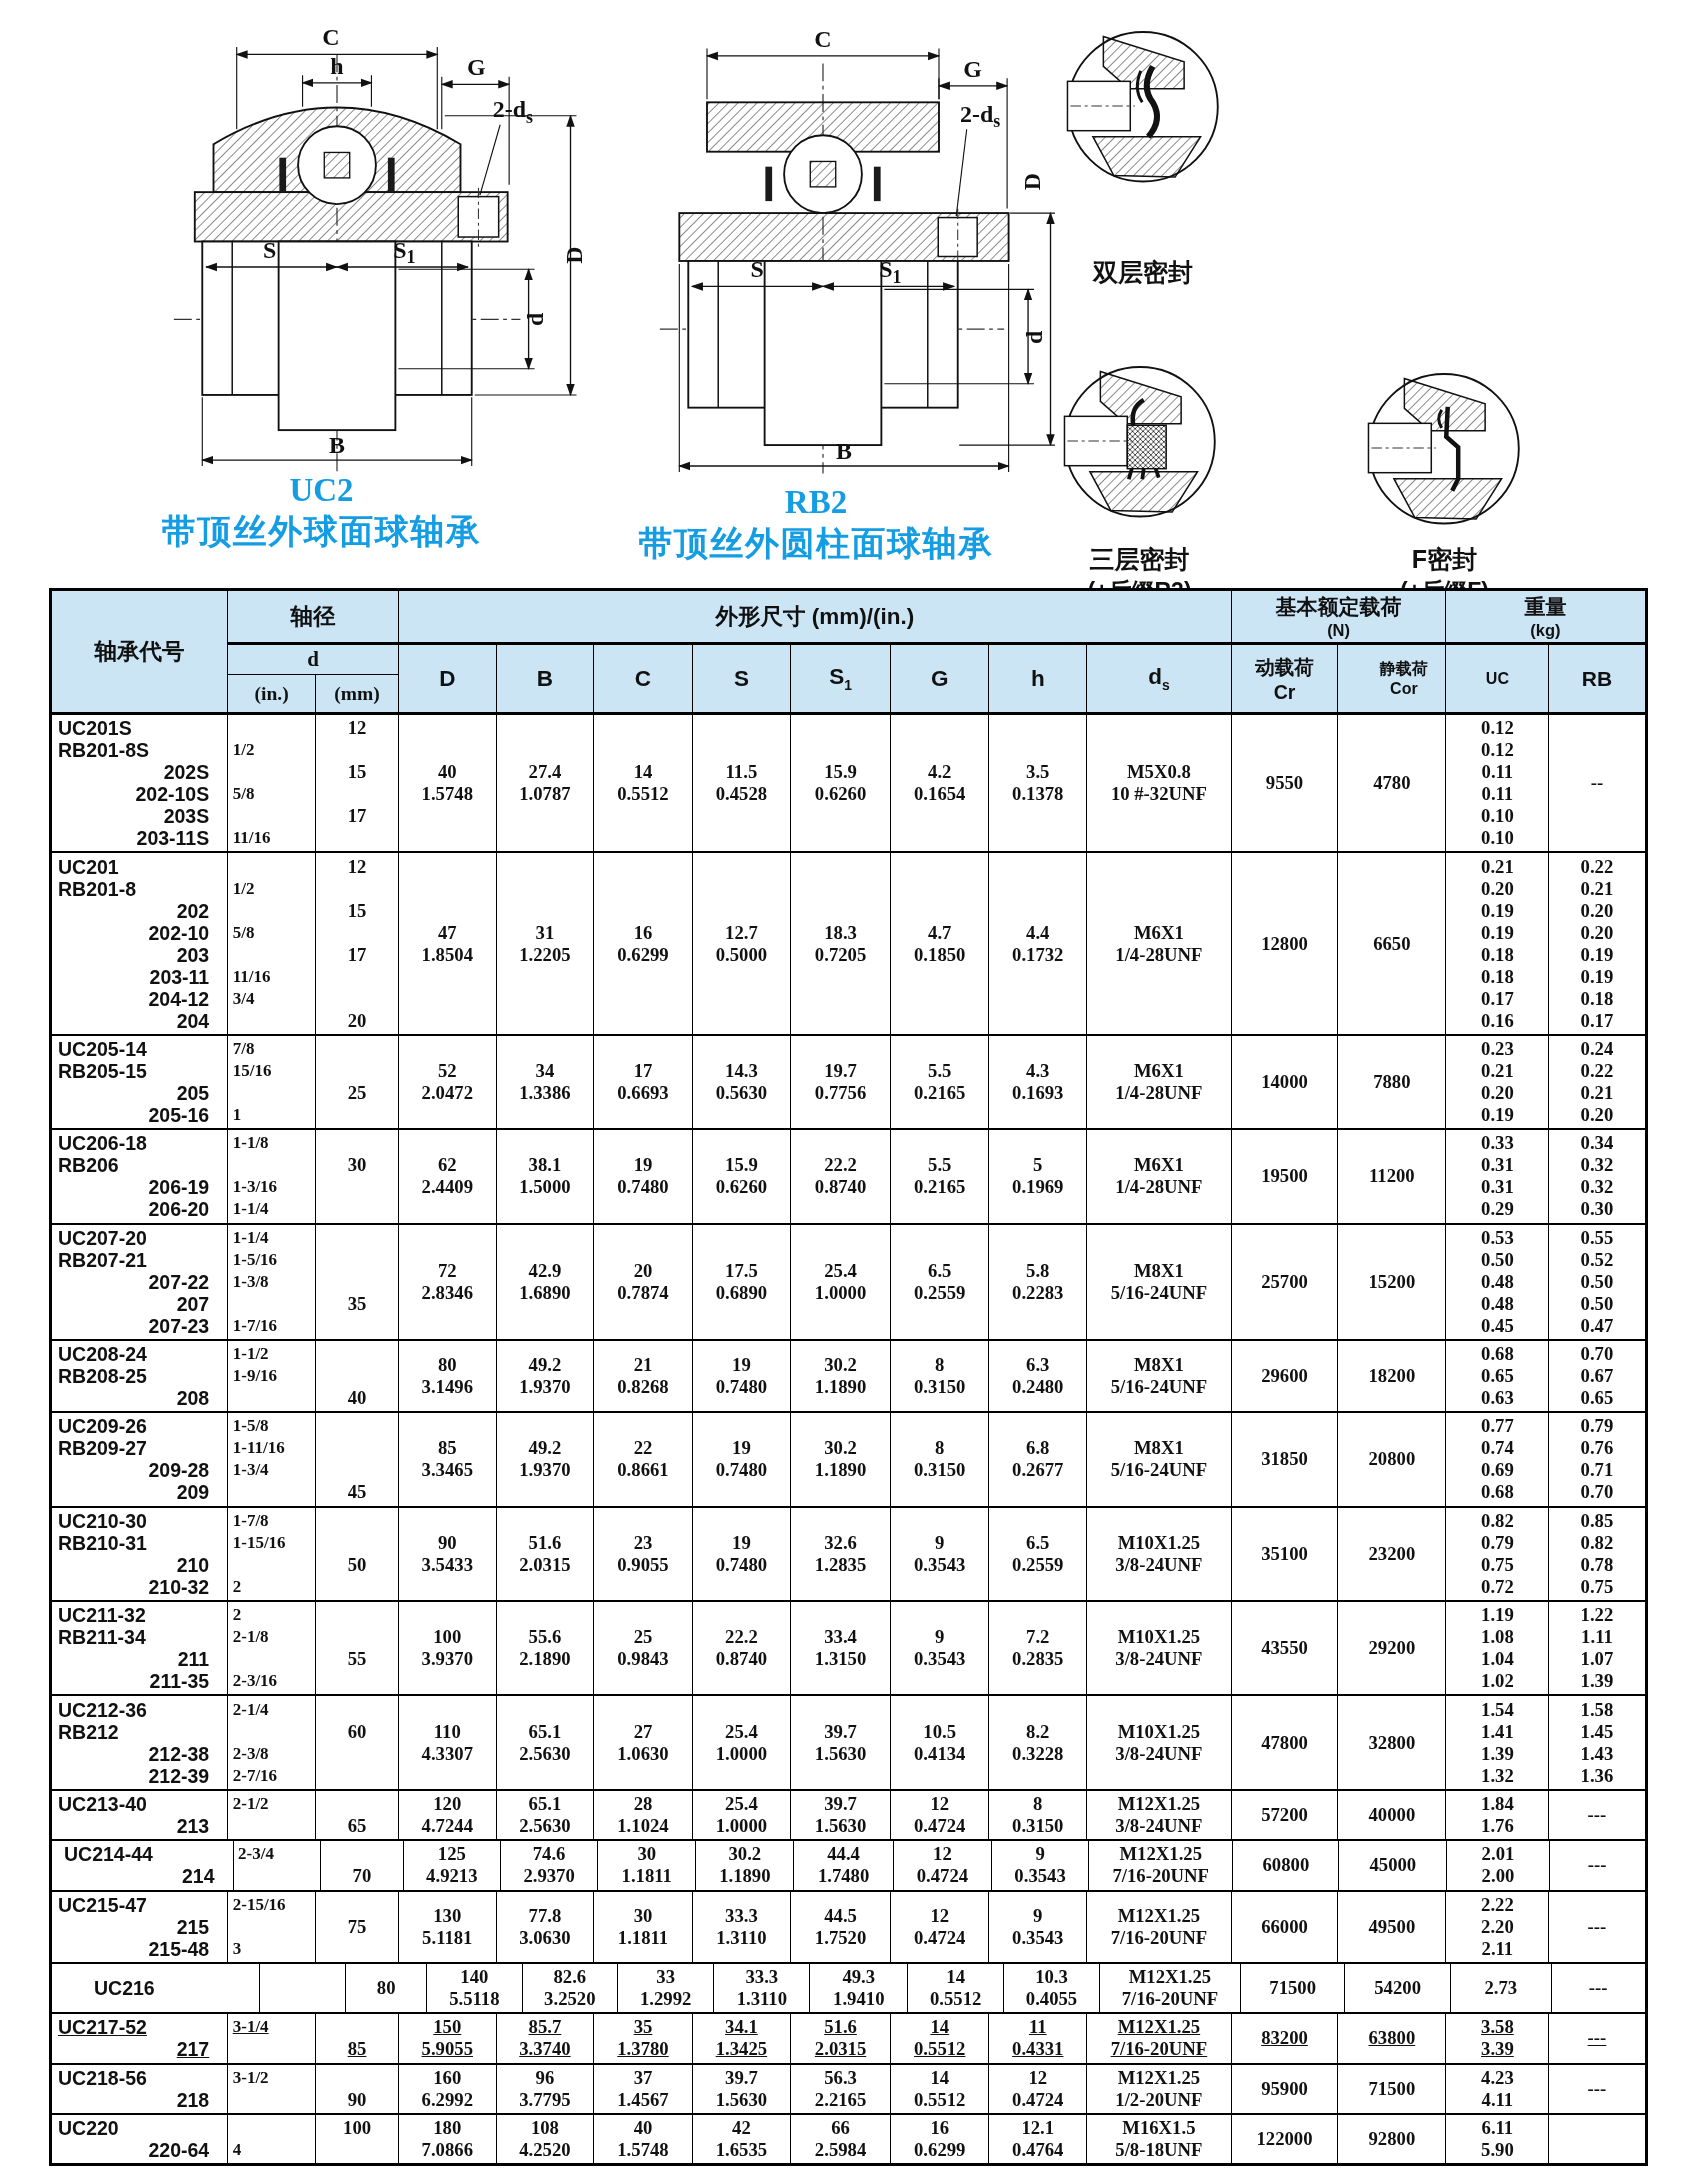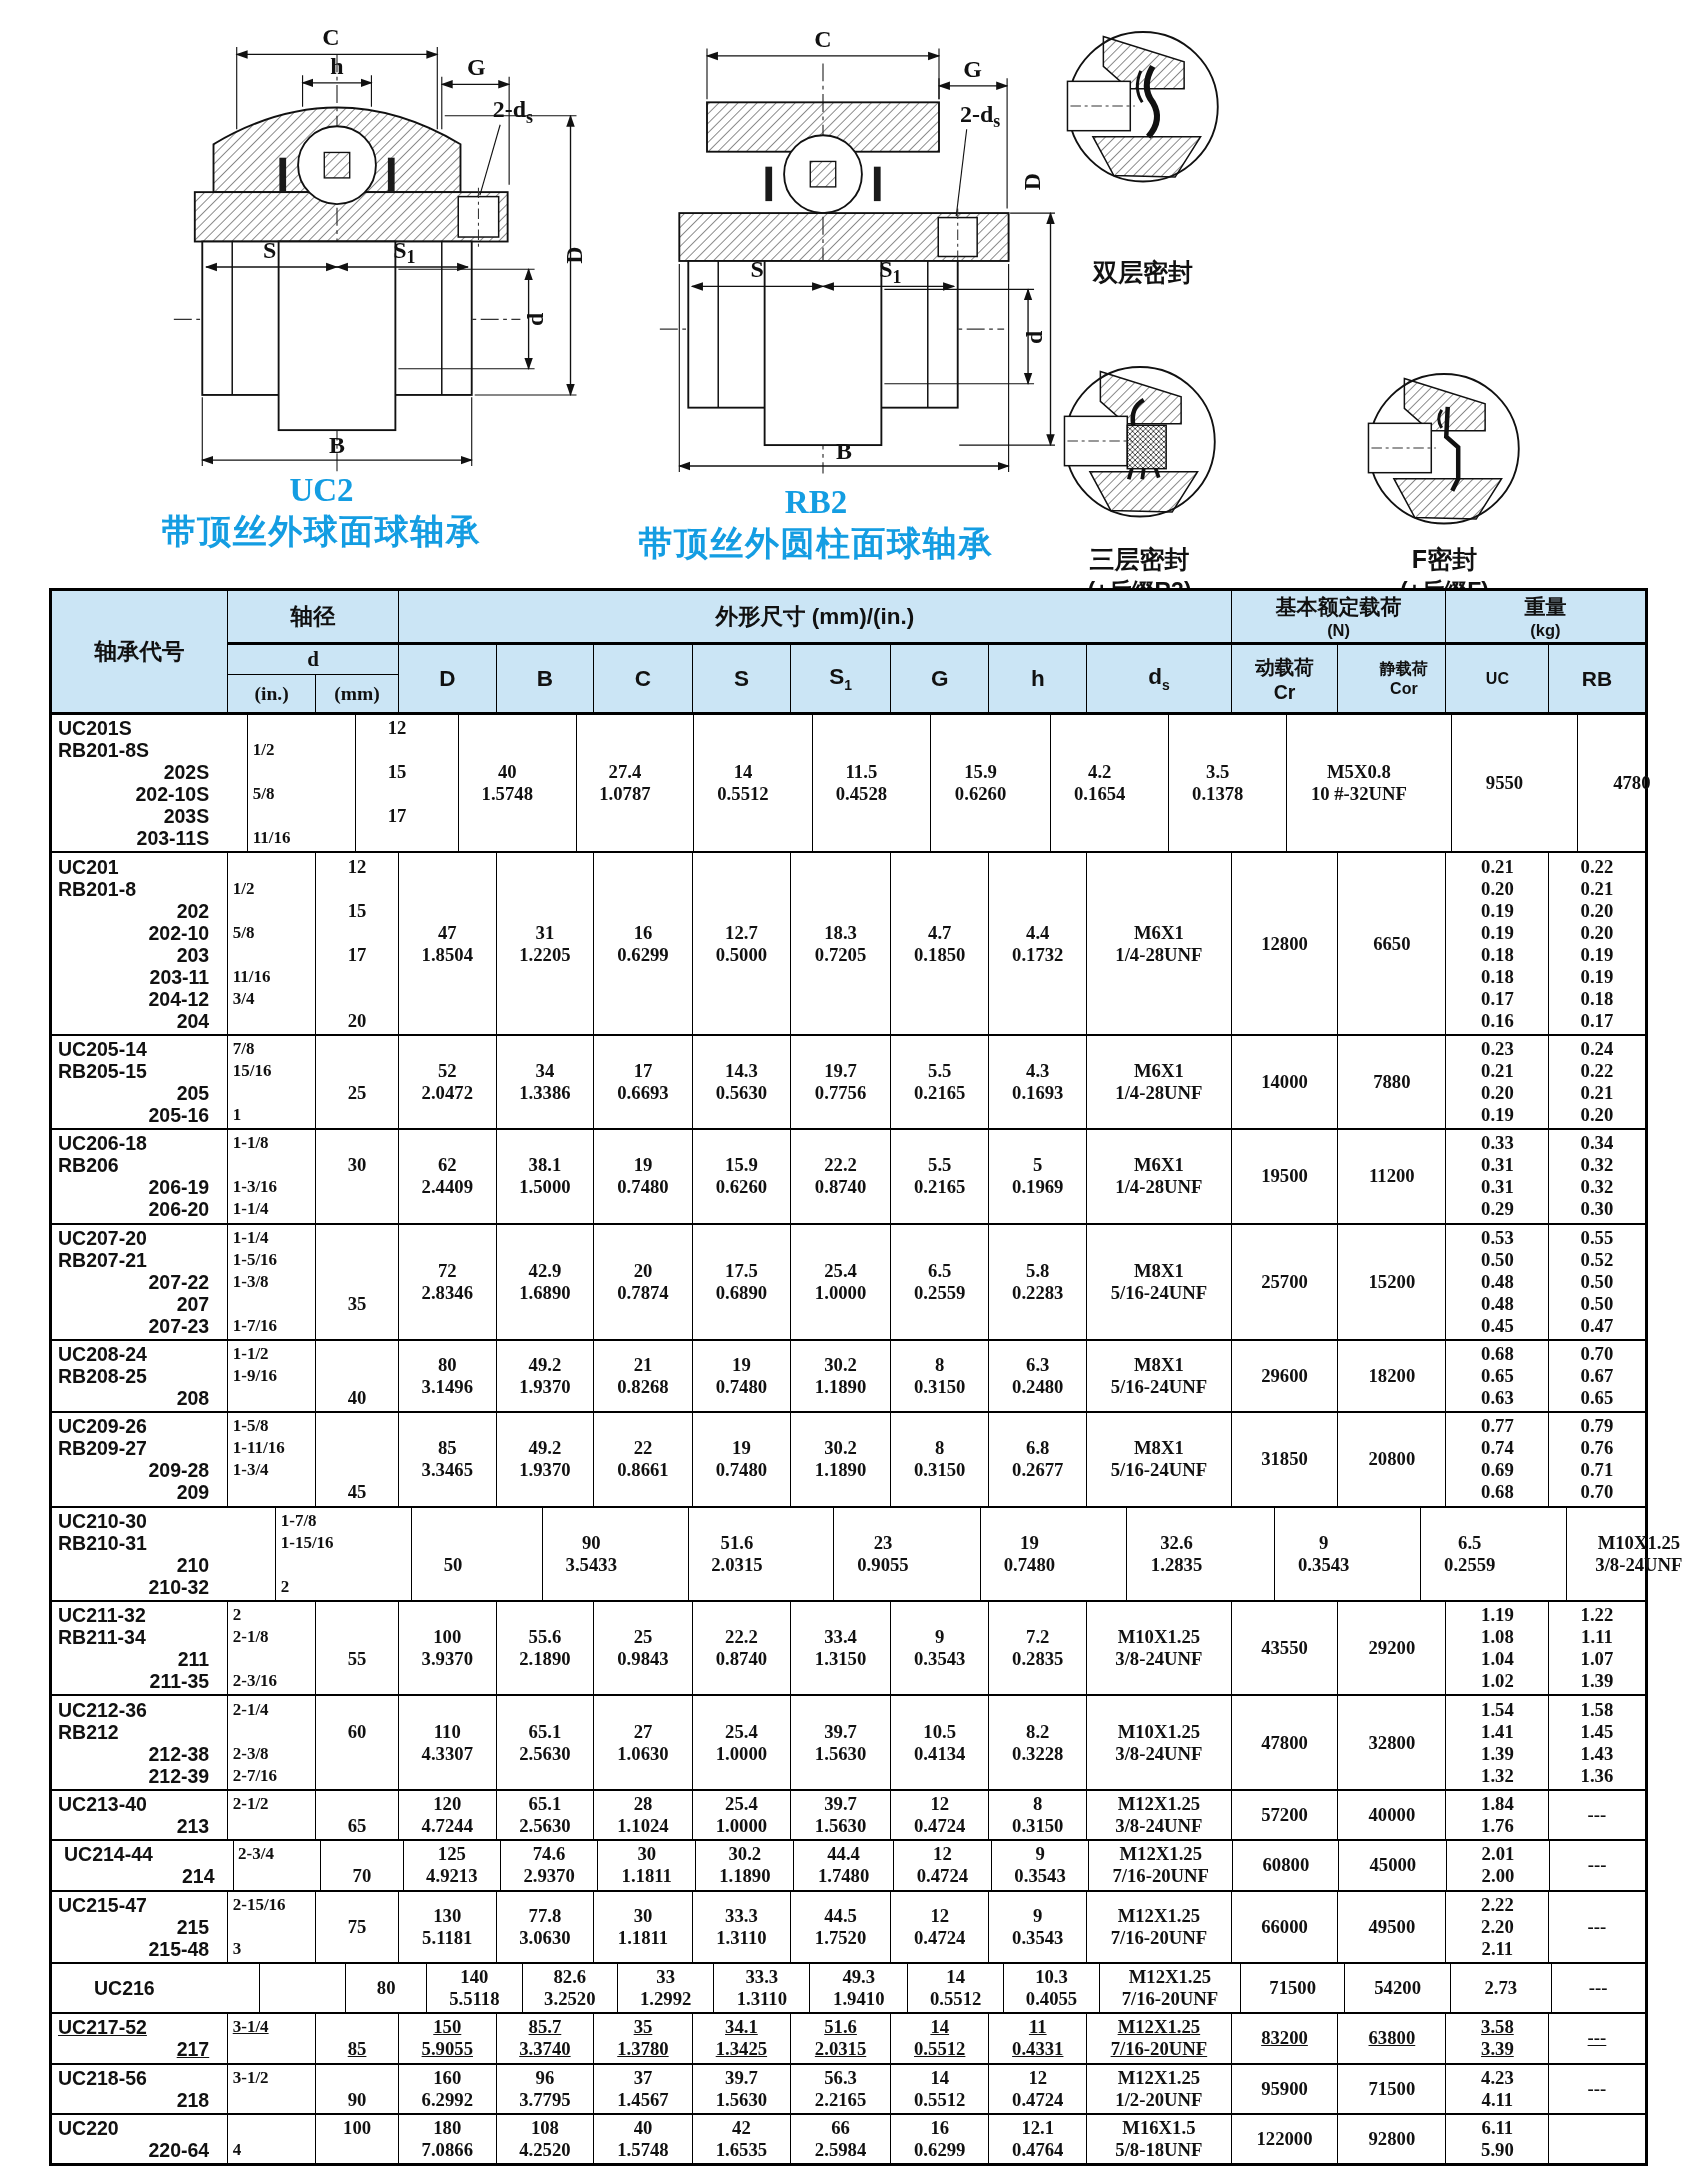--- a/index.html
+++ b/index.html
@@ -282,21 +282,21 @@
       <div>Cr</div>
     </div>
     <div class="th cor-h">
       <div>静载荷</div>
       <div>Cor</div>
     </div>
     <div class="th uc-h">UC</div>
     <div class="th rb-h">RB</div>
   </div>
   <div class="tbody" id="tbody">
-      <div class="brow" style="min-height: 135px; gap: 20px;">
+      <div class="brow" style="min-height: 135px;">
         <div class="cell codes">
           <div class="ln lft">UC201S</div>
           <div class="ln lft">RB201-8S</div>
           <div class="ln rgt">202S</div>
           <div class="ln rgt">202-10S</div>
           <div class="ln rgt">203S</div>
           <div class="ln rgt">203-11S</div>
         </div>
         <div class="cell inch">
           <div class="ln lft"></div>
@@ -797,21 +797,21 @@
           <div class="ln ctr">0.69</div>
           <div class="ln ctr">0.68</div>
         </div>
         <div class="cell dim">
           <div class="ln ctr">0.79</div>
           <div class="ln ctr">0.76</div>
           <div class="ln ctr">0.71</div>
           <div class="ln ctr">0.70</div>
         </div>
       </div>
-      <div class="brow" style="min-height: 91px; gap: 48px;">
+      <div class="brow" style="min-height: 91px;">
         <div class="cell codes">
           <div class="ln lft">UC210-30</div>
           <div class="ln lft">RB210-31</div>
           <div class="ln rgt">210</div>
           <div class="ln rgt">210-32</div>
         </div>
         <div class="cell inch">
           <div class="ln lft">1-7/8</div>
           <div class="ln lft">1-15/16</div>
           <div class="ln lft"></div>

